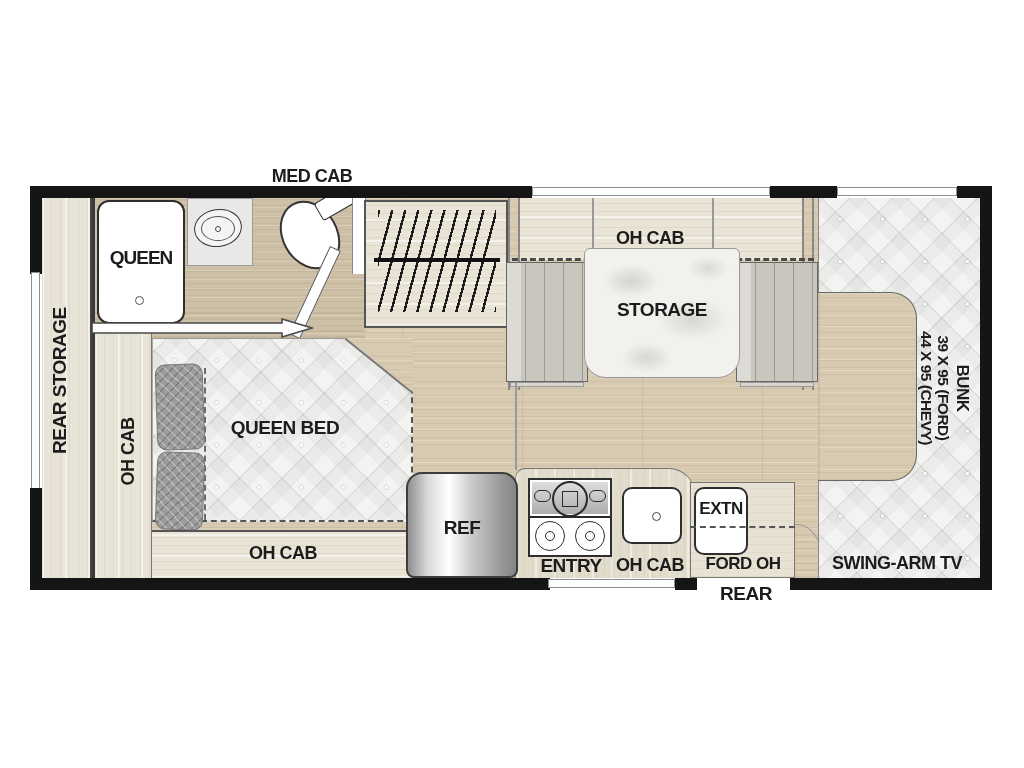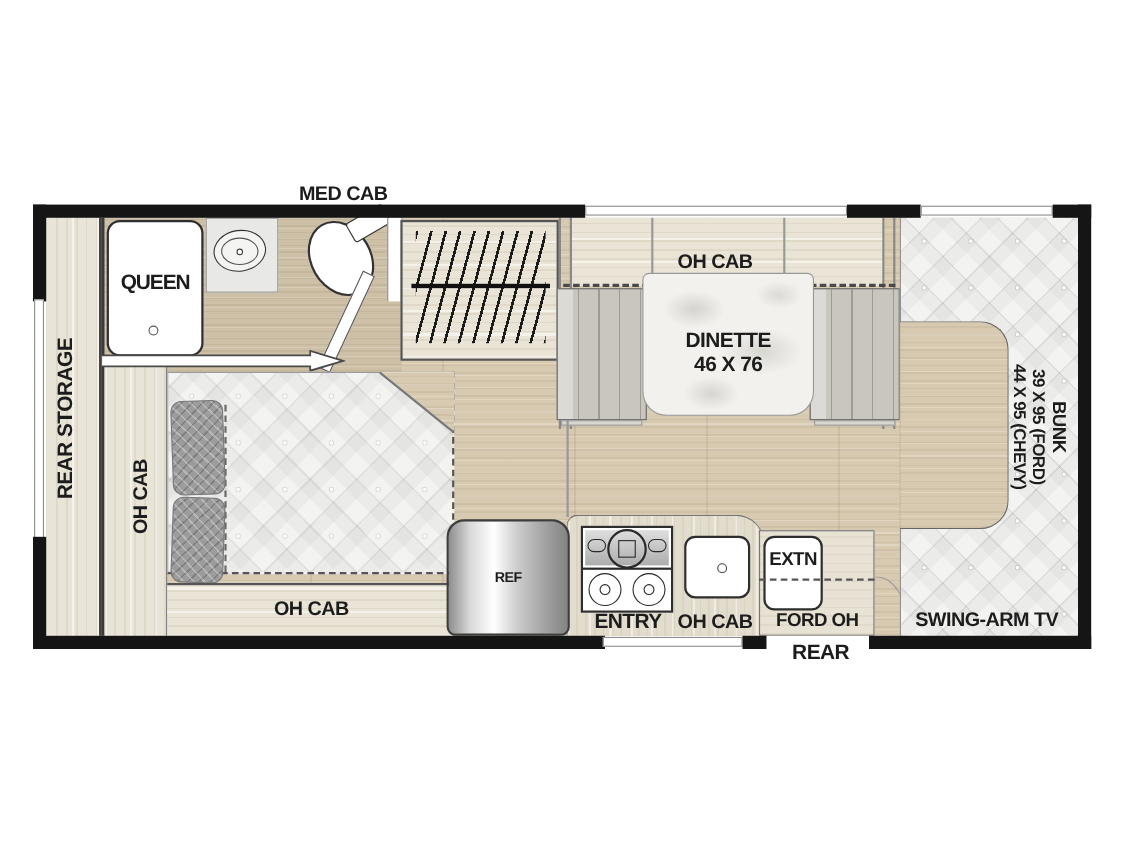--- a/index.html
+++ b/index.html
@@ -105,38 +105,38 @@
   <div class="abs" style="left:712px;top:198px;width:1.5px;height:62px;background:#999;"></div>
   <div class="lbl" style="left:570px;top:229px;width:160px;font-size:18px;">OH CAB</div>
   <div class="abs" style="left:512px;top:258px;width:302px;height:0;border-top:3px dashed #4a4a4a;"></div>
 
   <div class="abs bench" style="left:506px;top:262px;width:82px;height:120px;"></div>
   <div class="abs bench" style="left:736px;top:262px;width:82px;height:120px;"></div>
   <div class="abs" style="left:510px;top:382px;width:74px;height:5px;background:#d9d6ce;border:1px solid #999;"></div>
   <div class="abs" style="left:740px;top:382px;width:74px;height:5px;background:#d9d6ce;border:1px solid #999;"></div>
 
   <div class="abs marble" style="left:584px;top:248px;width:156px;height:130px;border:1.5px solid #999;border-radius:6px 6px 22px 22px;"></div>
-  <div class="lbl" style="left:582px;top:300px;width:160px;font-size:19px;">DINETTE</div>
-  <div class="lbl" style="left:582px;top:322px;width:160px;font-size:19px;">46 X 76</div>
+  <div class="lbl" style="left:582px;top:300px;width:160px;font-size:19px;">STORAGE</div>
 
   <div class="abs tufted" style="left:152px;top:338px;width:261px;height:184px;border-top:1.5px solid #999;border-left:1.5px solid #aaa;border-right:2.5px dashed #555;border-bottom:2.5px dashed #555;"></div>
   <div class="abs wood" style="left:346px;top:338px;width:67px;height:54px;clip-path:polygon(0 0,100% 0,100% 100%);"></div>
   <div class="abs" style="left:346px;top:338px;width:86px;height:2px;background:#777;transform:rotate(38.9deg);transform-origin:top left;"></div>
   <div class="abs" style="left:204px;top:368px;width:0;height:152px;border-left:2px dashed #6a6a6a;"></div>
   <div class="abs pillow" style="left:156px;top:364px;width:48px;height:86px;transform:rotate(-2deg);"></div>
   <div class="abs pillow" style="left:156px;top:452px;width:48px;height:78px;transform:rotate(2deg);"></div>
+  <div class="lbl" style="left:185px;top:418px;width:200px;font-size:19px;">QUEEN BED</div>
 
   <div class="abs cabh" style="left:152px;top:530px;width:261px;height:48px;border-top:2px solid #555;border-right:1.5px solid #888;"></div>
   <div class="lbl" style="left:203px;top:544px;width:160px;font-size:18px;">OH CAB</div>
 
   <div class="abs" style="left:515px;top:382px;width:2px;height:88px;background:#999;"></div>
   <div class="abs counter" style="left:515px;top:468px;width:180px;height:110px;border-top:1.5px solid #777;border-left:1.5px solid #888;border-right:1.5px solid #888;border-radius:10px 26px 0 0;"></div>
 
   <div class="abs metal" style="left:406px;top:472px;width:112px;height:106px;border:2px solid #3d3d3d;border-radius:16px 16px 8px 8px;"></div>
-  <div class="lbl" style="left:412px;top:518px;width:100px;font-size:13px;">REF</div>
+  <div class="lbl" style="left:412px;top:518px;width:100px;font-size:19px;">REF</div>
 
   <div class="abs whitebox" style="left:528px;top:478px;width:84px;height:79px;">
     <div class="abs metal-lite" style="left:2px;top:2px;width:76px;height:32px;"></div>
     <div class="abs circle" style="left:22px;top:1px;width:36px;height:36px;border:2px solid #2a2a2a;"></div>
     <div class="abs" style="left:32px;top:11px;width:16px;height:16px;border:1.5px solid #2a2a2a;"></div>
     <div class="abs" style="left:4px;top:10px;width:17px;height:12px;border:1.5px solid #2a2a2a;border-radius:6px;"></div>
     <div class="abs" style="left:59px;top:10px;width:17px;height:12px;border:1.5px solid #2a2a2a;border-radius:6px;"></div>
     <div class="abs" style="left:0;top:36px;width:80px;height:2px;background:#2a2a2a;"></div>
     <div class="abs circle" style="left:5px;top:41px;width:30px;height:30px;border:1.5px solid #2a2a2a;"></div>
     <div class="abs circle" style="left:15px;top:51px;width:10px;height:10px;border:1.5px solid #2a2a2a;"></div>

